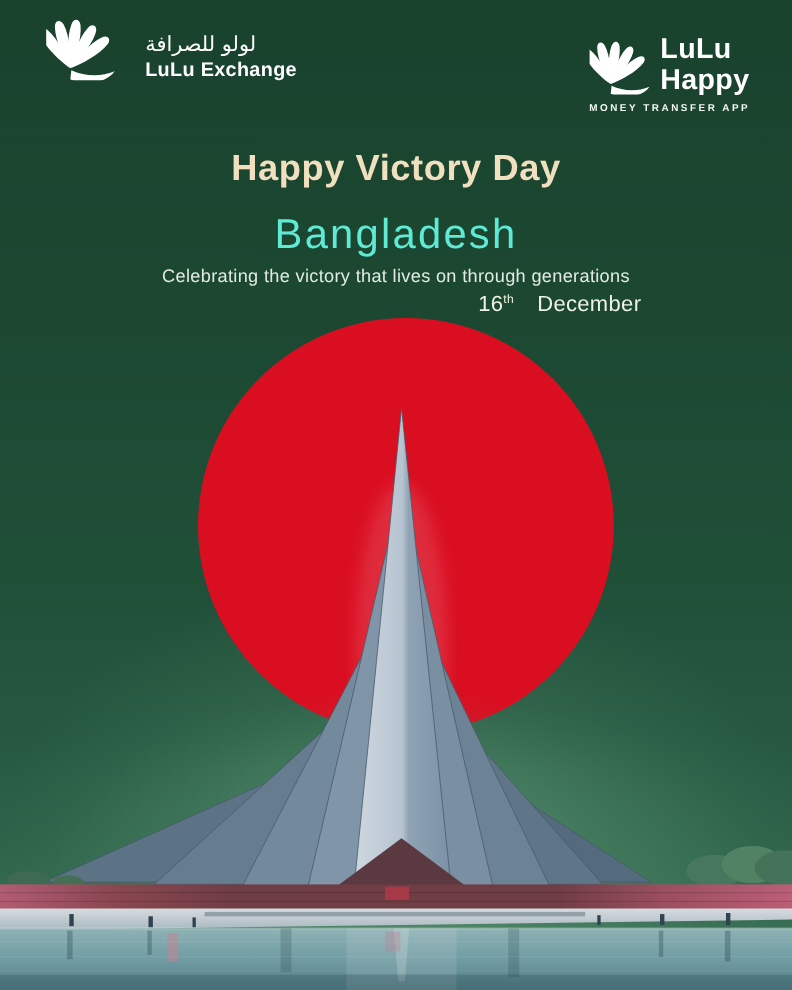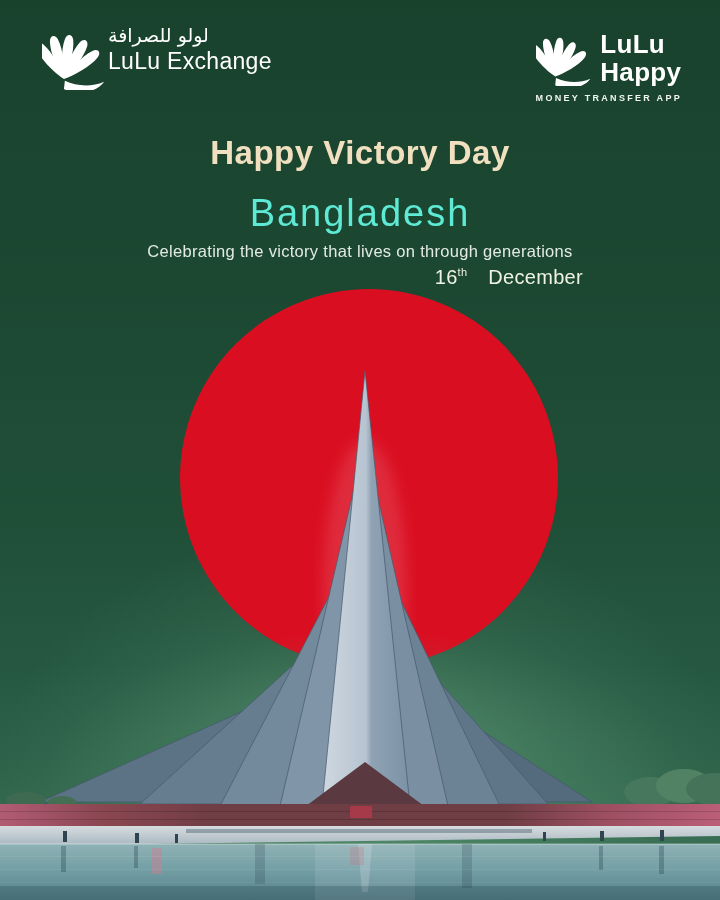--- a/index.html
+++ b/index.html
@@ -3,25 +3,25 @@
 <meta charset="utf-8">
 <style>
   html,body{margin:0;padding:0;background:#0b1f16;}
   .poster{
     position:relative;width:720px;height:900px;overflow:hidden;
     font-family:"Liberation Sans","DejaVu Sans",sans-serif;
     -webkit-font-smoothing:antialiased;
   }
   .scene{position:absolute;inset:0;display:block;}
   
-  .logo-left{position:absolute;top:26px;left:42px;display:flex;align-items:flex-start;gap:2px;color:#fff;}
+  .logo-left{position:absolute;top:9px;left:42px;display:flex;align-items:flex-end;gap:26px;color:#fff;}
   .fan-icon{display:block;}
   .logo-left .txt{display:flex;flex-direction:column;line-height:1.05;}
   .logo-left .arabic{font-family:"DejaVu Sans",sans-serif;font-size:19px;direction:rtl;text-align:left;letter-spacing:.5px;margin-bottom:3px;}
-  .logo-left .brand{font-size:23px;font-weight:400;letter-spacing:.3px;}
+  .logo-left .brand{font-size:18px;font-weight:700;letter-spacing:.3px;}
   .logo-right{position:absolute;top:30px;right:38px;color:#fff;display:flex;flex-direction:column;align-items:center;}
   .logo-right .row{display:flex;align-items:center;gap:8px;}
   .logo-right .stack{display:flex;flex-direction:column;line-height:1.08;}
   .logo-right .brand{font-size:26px;font-weight:600;letter-spacing:.3px;}
   .logo-right .sub{margin-top:7px;font-size:9px;font-weight:700;letter-spacing:2.3px;color:#f2f6f2;}
   
   .hero{position:absolute;left:0;right:0;top:0;text-align:center;}
   .title{position:absolute;left:0;right:0;top:134px;font-size:33px;font-weight:700;letter-spacing:.5px;color:#f1e0bf;}
   .country{position:absolute;left:0;right:0;top:192px;font-size:38px;font-weight:400;letter-spacing:2px;color:#5eead4;}
   .tagline{position:absolute;left:0;right:0;top:242px;font-size:16.5px;font-weight:400;letter-spacing:.3px;color:#e2ebe2;}

